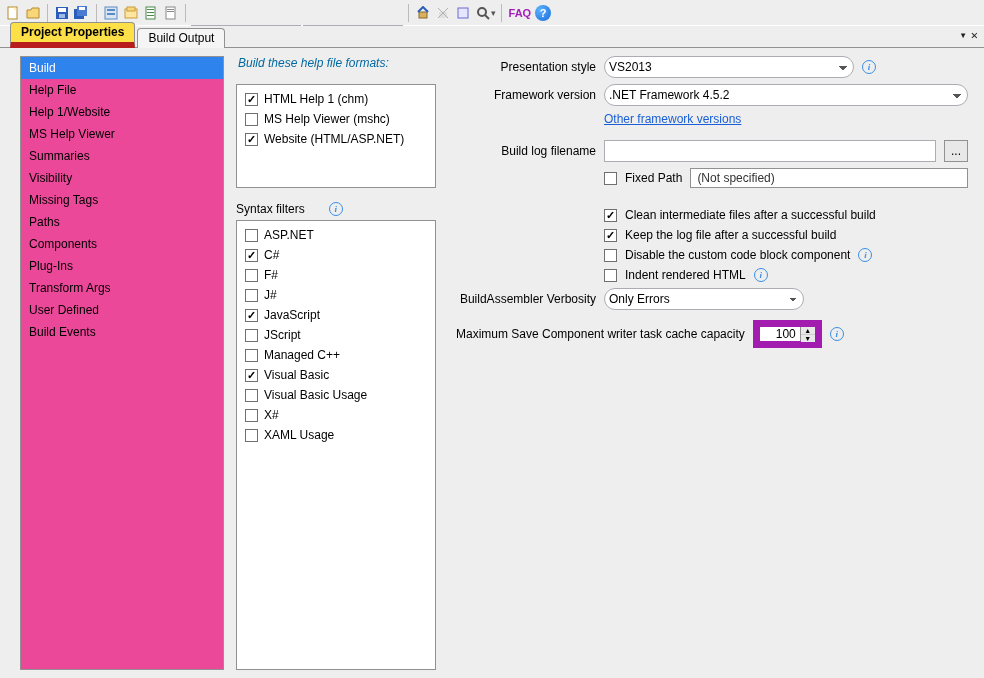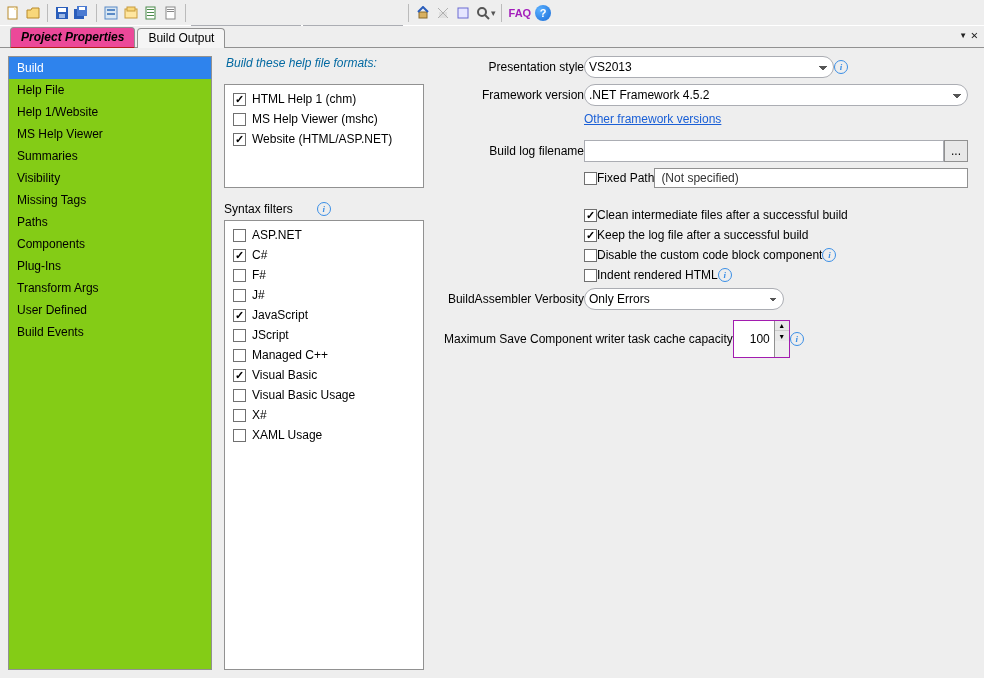--- a/index.html
+++ b/index.html
@@ -6,45 +6,45 @@
   html, body { margin: 0; padding: 0; width: 984px; height: 678px; background: #f0f0f0; overflow: hidden; color: #000; }
   .toolbar { height: 26px; background: #eeeeee; display: flex; align-items: center; padding: 0 4px; gap: 2px; border-bottom: 1px solid #fff; }
   .tb-btn { width: 18px; height: 18px; display: inline-flex; align-items: center; justify-content: center; cursor: pointer; border-radius: 2px; }
   .tb-sep { width: 1px; height: 18px; background: #bbb; margin: 0 3px; }
   .tb-combo { border: 1px solid #abadb3; background: #fff; height: 20px; padding: 0 18px 0 4px; display: inline-flex; align-items: flex-end; position: relative; cursor: pointer; min-width: 100px; margin-top: 44px; }
   .tb-combo::after { content: "▾"; position: absolute; right: 4px; font-size: 9px; color: #333; }
   .tb-faq { color: #a31dbb; font-weight: bold; font-size: 11px; cursor: pointer; padding: 0 2px; }
   .tb-help { width: 16px; height: 16px; border-radius: 50%; background: radial-gradient(circle at 30% 30%, #5ab0ff, #1a6dd8); color: #fff; display: inline-flex; align-items: center; justify-content: center; font-weight: bold; font-size: 11px; cursor: pointer; }
   .tabstrip { height: 22px; display: flex; align-items: flex-end; padding-left: 10px; background: #eeeeee; position: relative; border-bottom: 1px solid #919191; }
   .tab { border: 1px solid #919191; border-bottom: none; background: #f5f5f5; padding: 2px 10px 3px 10px; border-top-left-radius: 4px; border-top-right-radius: 4px; margin-right: 2px; cursor: pointer; position: relative; top: 1px; }
-  .tab.active { background: #ec4899; font-weight: bold; border-bottom: 1px solid #b91c1c; font-style: italic; }
+  .tab.active { background: #fde047; font-weight: bold; border-bottom: 6px solid #b91c1c; }
   .tab-actions { position: absolute; right: 6px; top: 2px; display: flex; gap: 4px; font-size: 10px; color: #222; }
   .tab-actions span { cursor: pointer; font-family: Consolas, monospace; }
   .workarea { background: #eeeeee; height: calc(678px - 26px - 22px); padding: 8px; display: flex; gap: 12px; }
-  .panel { background: #84cc16; border: 1px solid #919191; }
+  .panel { background: #ec4899; border: 1px solid #919191; margin-left: 12px; }
   .sidebar { width: 204px; padding: 0; }
   .sidebar .item { padding: 2px 8px; line-height: 18px; cursor: pointer; }
   .sidebar .item.selected { background: #2e83ed; color: #fff; }
   .midcol { width: 200px; display: flex; flex-direction: column; gap: 14px; }
   .grouplabel { padding: 0 2px 14px 2px; color: #0369a1; font-style: italic; }
   .listbox { background: #fff; border: 1px solid #919191; padding: 4px; min-height: 80px; }
   .listbox.flex { flex: 1 1 auto; }
   .chk-row { display: flex; align-items: center; gap: 6px; padding: 2px 4px; line-height: 16px; }
   .chk { width: 13px; height: 13px; border: 1px solid #707070; background: #fff; display: inline-flex; align-items: center; justify-content: center; cursor: pointer; }
   .chk.checked::after { content: "✓"; font-size: 11px; line-height: 10px; color: #000; font-weight: bold; }
   .rightcol { flex: 1; padding: 0 8px; }
-  .form-row { display: flex; align-items: center; margin-bottom: 6px; }
+  .form-row { display: flex; align-items: center; margin-bottom: 6px; gap: 8px; }
   .form-row .lbl { width: 140px; text-align: right; color: #000; }
   select.sel, input.inp { border: 1px solid #abadb3; background: #fff; height: 22px; padding: 1px 4px; font-size: 12px; }
   select.sel { appearance: none; padding-right: 16px; background-image: linear-gradient(45deg, transparent 50%, #555 50%), linear-gradient(-45deg, transparent 50%, #555 50%); background-position: calc(100% - 10px) 9px, calc(100% - 6px) 9px; background-size: 4px 4px, 4px 4px; background-repeat: no-repeat; border-radius: 11px; }
   .info-icon { width: 14px; height: 14px; border-radius: 50%; border: 1px solid #3a8ee6; color: #3a8ee6; display: inline-flex; align-items: center; justify-content: center; font-size: 9px; font-style: italic; font-weight: bold; cursor: pointer; font-family: Georgia, serif; }
   .link { color: #1a5fd6; text-decoration: underline; cursor: pointer; }
   .btn-browse { width: 24px; height: 22px; border: 1px solid #919191; background: #e8e8e8; cursor: pointer; display: inline-flex; align-items: center; justify-content: center; }
   .readonly { border: 1px solid #919191; background: #fff; padding: 2px 6px; min-height: 20px; flex: 1; color: #333; }
-  .spinner { display: inline-flex; border: 1px solid #a21caf; height: 38px; }
+  .spinner { display: inline-flex; border: 7px solid #a21caf; height: 28px; }
   .spinner input { border: none; width: 40px; text-align: right; padding-right: 4px; height: 100%; outline: none; }
   .spinner .spins { display: flex; flex-direction: column; border-left: 1px solid #919191; }
   .spinner .spins span { width: 14px; height: 10px; font-size: 7px; display: flex; align-items: center; justify-content: center; background: #e8e8e8; cursor: pointer; border-bottom: 1px solid #ccc; }
   .spinner .spins span:last-child { border-bottom: none; }
   .labelinline { display: flex; align-items: center; gap: 24px; }
 </style>
 </head>
 <body>
 
 <div class="toolbar">

